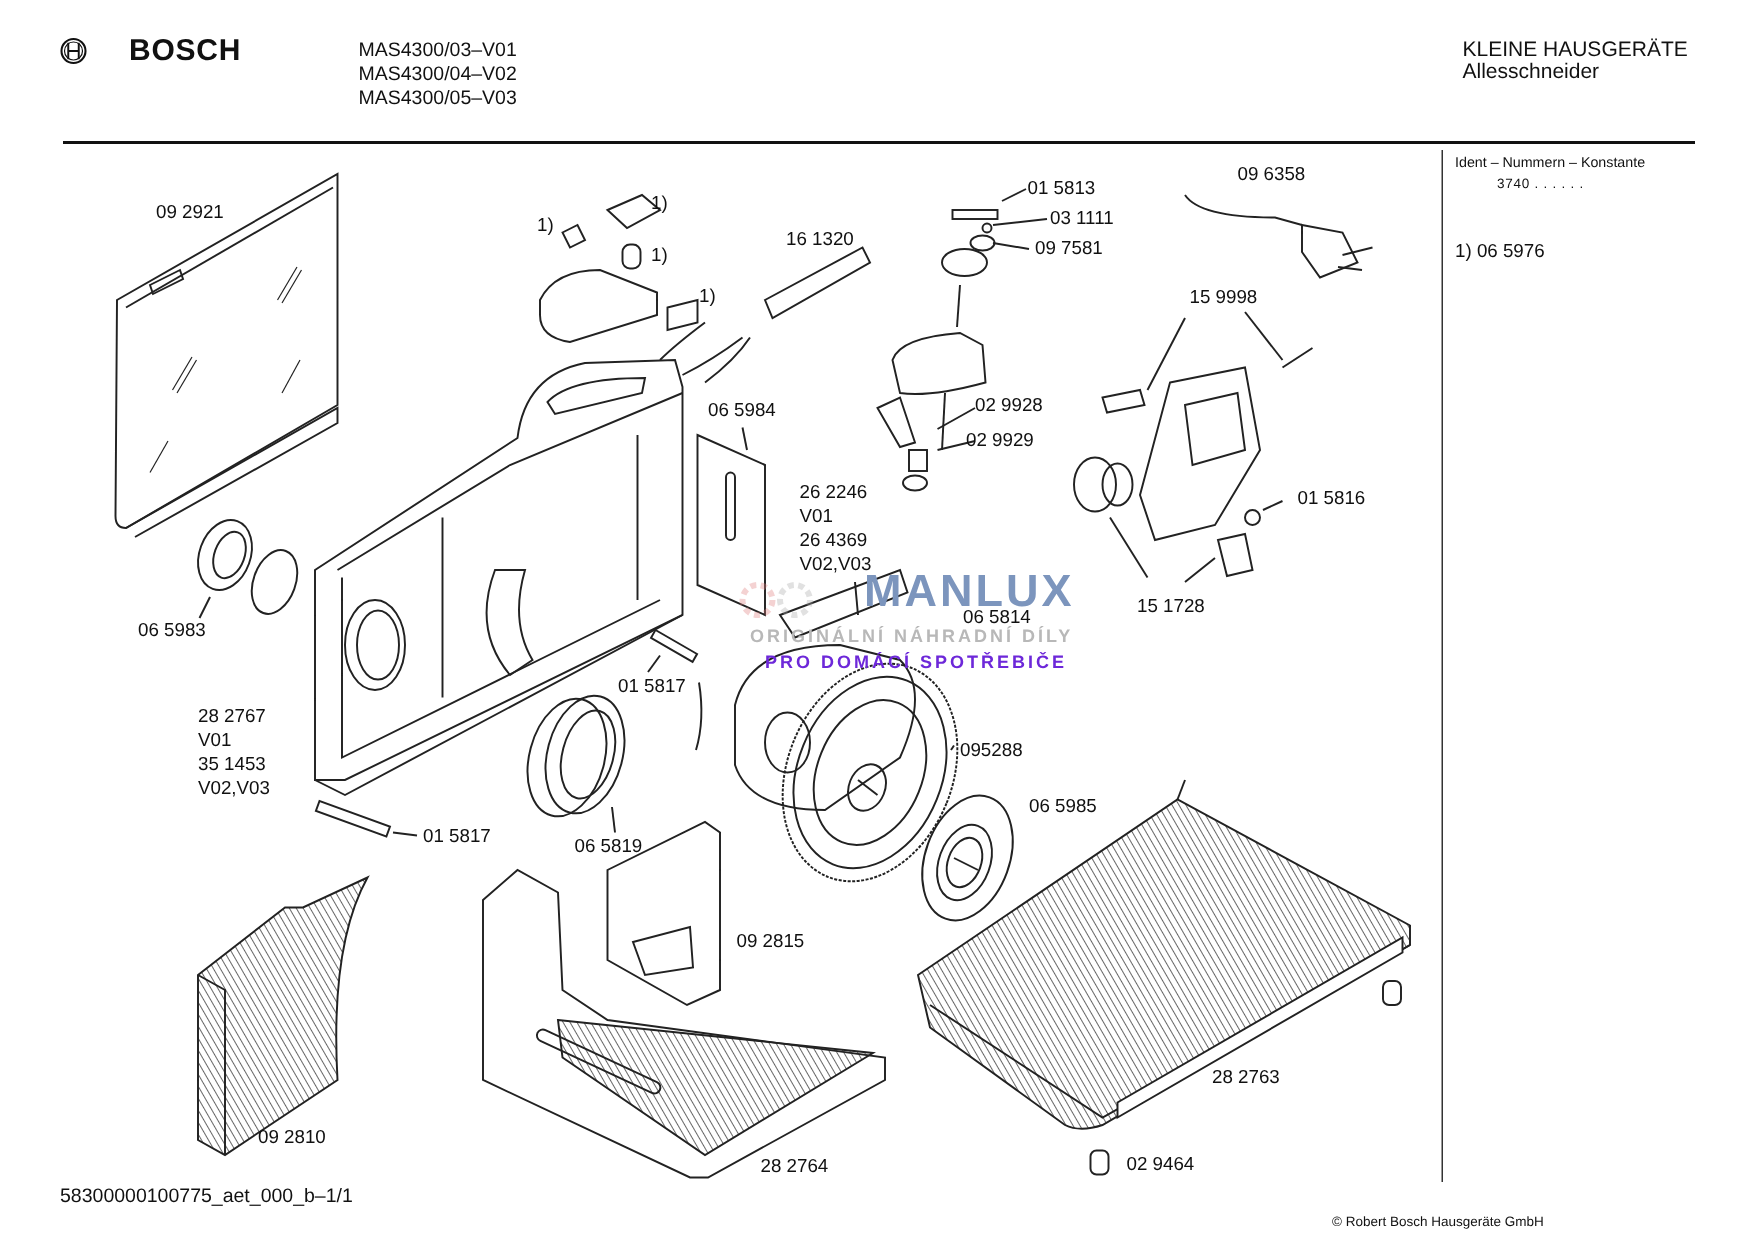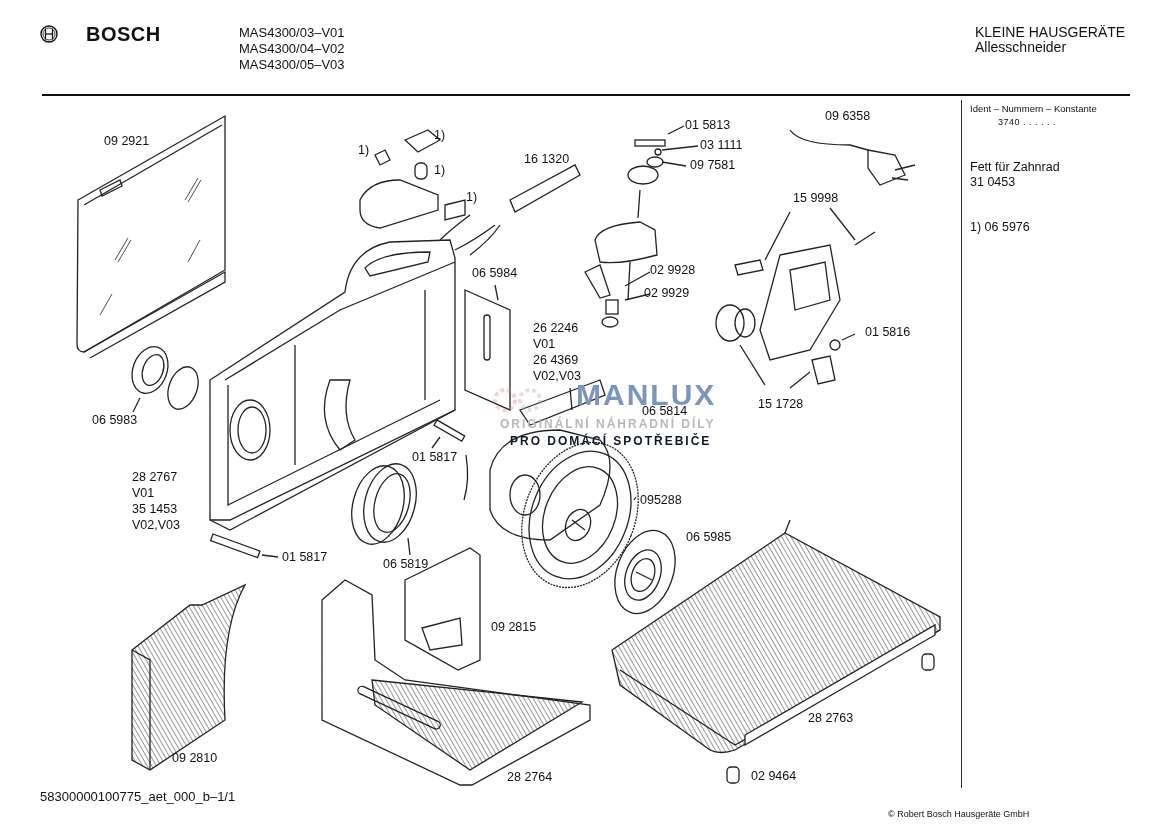--- a/index.html
+++ b/index.html
@@ -18,21 +18,21 @@
   .side .indent { padding-left:28px; font-size:9px; letter-spacing:0.5px; }
   .side .block { margin-top:16px; }
   .lbl { position:absolute; font-size:12.5px; white-space:nowrap; line-height:15px; }
   .lbl.multi div { line-height:16px; }
   .footer-id { left:40px; top:789px; font-size:13px; }
   .copyright { left:888px; top:809px; font-size:9px; }
   svg.draw { position:absolute; left:0; top:0; }
   .wm { left:490px; top:380px; width:200px; height:75px; opacity:0.35; }
   .wm-title { left:540px; top:378px; font-size:30px; font-weight:bold; color:#7c95bd; letter-spacing:2px;margin-left:36px; }
   .wm-sub1 { left:500px; top:417px; font-size:12px; color:#b8b8b8; letter-spacing:2px; font-weight:bold;text-align:center; }
-  .wm-sub2 { left:510px; top:434px; font-size:12px; color:#0f172a; letter-spacing:2px; font-weight:bold; }
+  .wm-sub2 { left:510px; top:434px; font-size:12px; color:#6d28d9; letter-spacing:2px; font-weight:bold; }
 </style>
 </head>
 <body>
 
 <svg class="abs logo-mark" viewBox="0 0 18 18">
   <circle cx="9" cy="9" r="8" fill="none" stroke="#111" stroke-width="1.4"></circle>
   <circle cx="9" cy="9" r="6" fill="none" stroke="#111" stroke-width="0.8"></circle>
   <line x1="5.5" y1="3.5" x2="5.5" y2="14.5" stroke="#111" stroke-width="1.3"></line>
   <line x1="12.5" y1="3.5" x2="12.5" y2="14.5" stroke="#111" stroke-width="1.3"></line>
   <line x1="5.5" y1="9" x2="12.5" y2="9" stroke="#111" stroke-width="1.3"></line>
@@ -46,24 +46,20 @@
 <div class="abs category">
   <div>KLEINE HAUSGERÄTE</div>
   <div>Allesschneider</div>
 </div>
 <div class="abs rule"></div>
 <div class="abs vrule"></div>
 
 <div class="abs side">
   <div class="small">Ident – Nummern – Konstante</div>
   <div class="indent">3740 . . . . . .</div>
-  <div class="block" style="margin-top:30px">
-    <div>Fett für Zahnrad</div>
-    <div>31 0453</div>
-  </div>
   <div class="block" style="margin-top:30px">
     <div>1)  06 5976</div>
   </div>
 </div>
 
 <svg class="draw" width="1170" height="828" viewBox="0 0 1170 828" fill="none" stroke="#222" stroke-width="1.3">
   <defs>
     <pattern id="hatch" width="4" height="4" patternUnits="userSpaceOnUse" patternTransform="rotate(-30)">
       <line x1="0" y1="0" x2="0" y2="4" stroke="#333" stroke-width="1"></line>
     </pattern>

